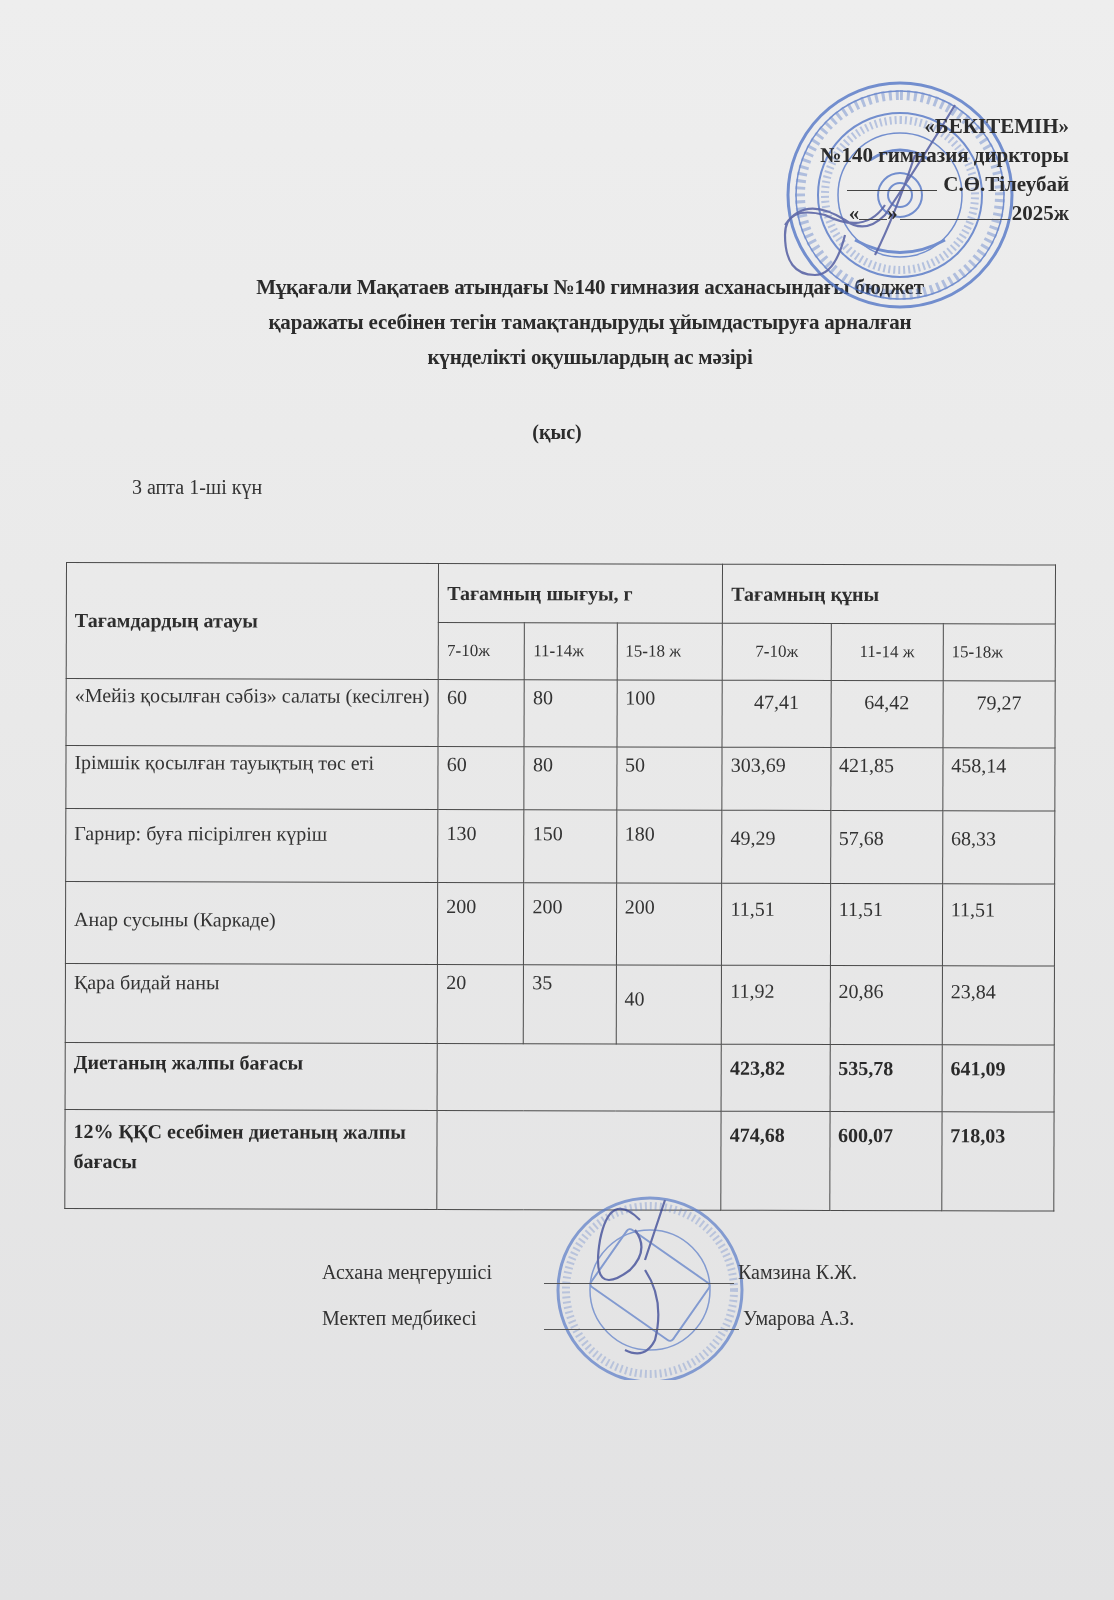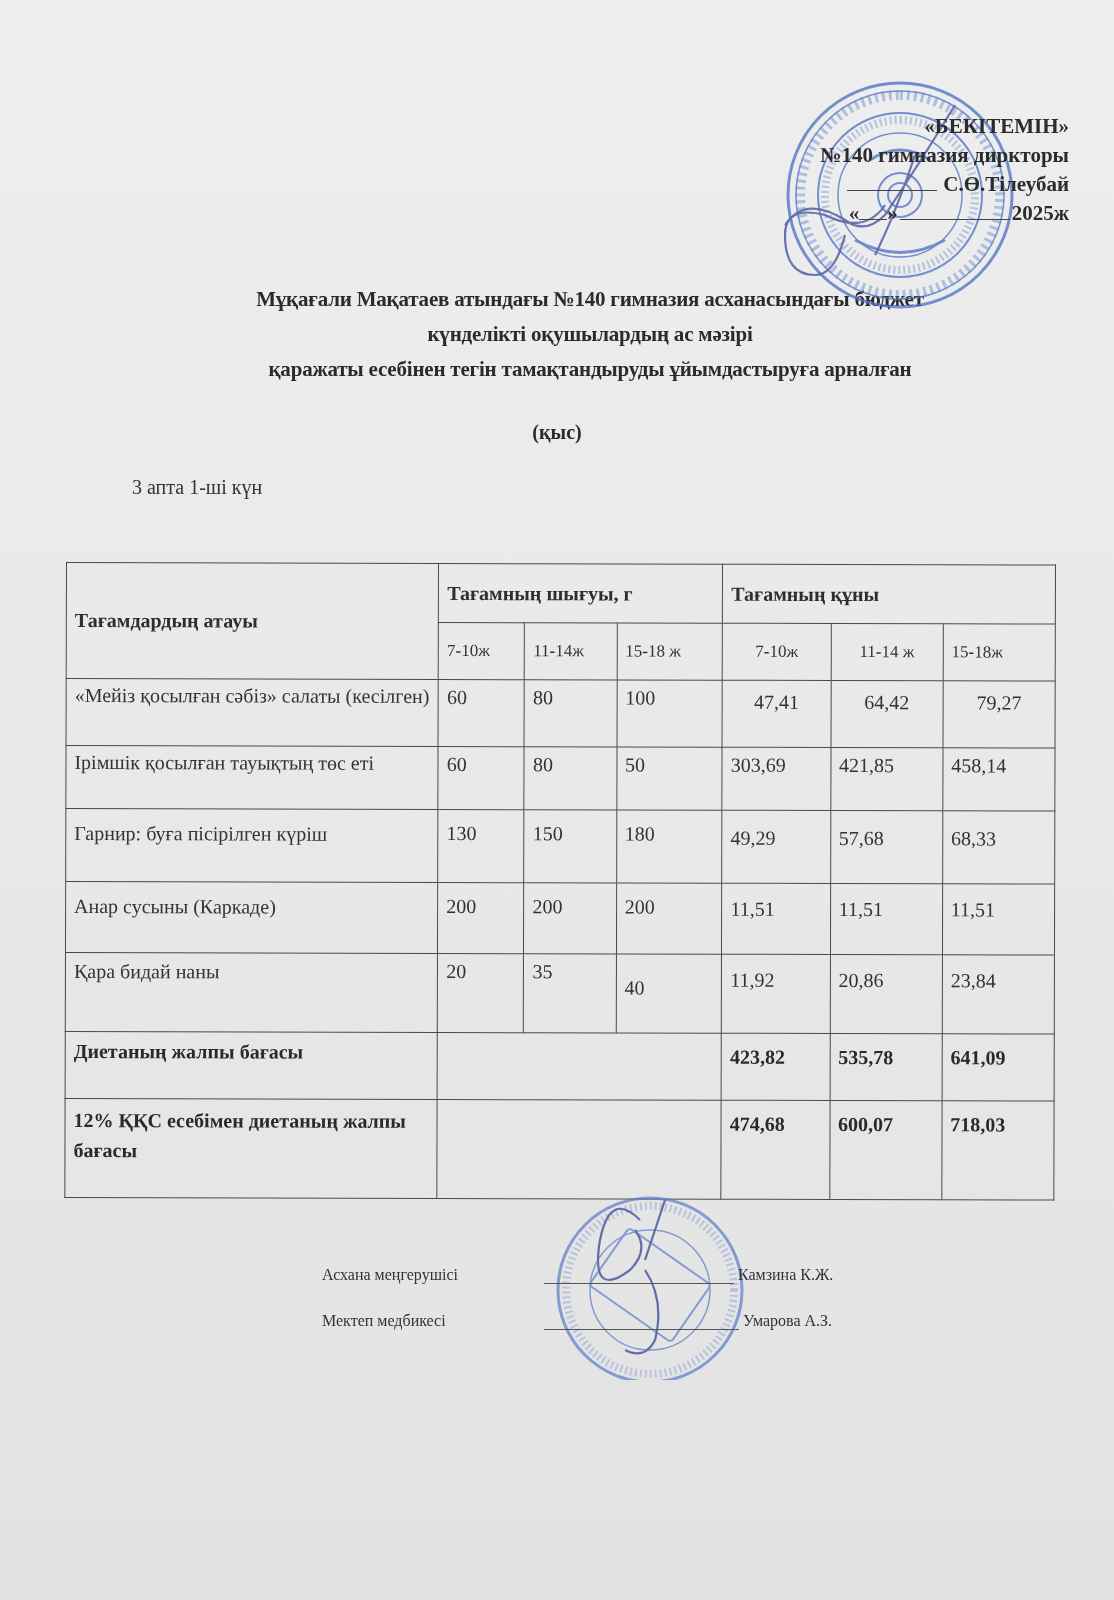--- a/index.html
+++ b/index.html
@@ -14,21 +14,21 @@
     
     .approval { position: absolute; right: 45px; top: 112px; text-align: right; font-weight: bold; font-size: 21px; line-height: 29px; color: #2b2b2b; z-index: 3; }
     .approval .line { white-space: nowrap; }
     .approval .sig-line { display: inline-block; width: 90px; border-bottom: 1px solid #444; margin-right: 6px; height: 18px; vertical-align: baseline; }
     .approval .date-blank { display: inline-block; width: 28px; border-bottom: 1px solid #444; height: 18px; }
     .approval .date-line { display: inline-block; width: 110px; border-bottom: 1px solid #444; height: 18px; margin: 0 2px; }
 
     .stamp-top { position: absolute; left: 775px; top: 75px; width: 250px; height: 240px; z-index: 2; opacity: 0.75; }
 
     
-    .title { position: absolute; left: 120px; width: 940px; top: 282px; text-align: center; font-weight: bold; font-size: 21px; line-height: 35px; color: #2b2b2b; font-family: "Liberation Serif", serif; letter-spacing: -0.2px; }
+    .title { position: absolute; left: 120px; width: 940px; top: 270px; text-align: center; font-weight: bold; font-size: 21px; line-height: 35px; color: #2b2b2b; font-family: "Liberation Serif", serif; letter-spacing: -0.2px; }
     .season { position: absolute; left: 0; width: 1114px; top: 421px; text-align: center; font-weight: bold; font-size: 20px; color: #2b2b2b; }
     .subtitle { position: absolute; left: 132px; top: 476px; font-size: 20px; color: #333; }
 
     
     .menu-table { position: absolute; left: 66px; top: 562px; width: 990px; border-collapse: collapse; font-size: 20px; color: #333; transform: rotate(0.15deg); transform-origin: left top; }
     .menu-table td, .menu-table th { border: 1.4px solid #4a4a4a; padding: 0 8px; vertical-align: top; text-align: left; font-weight: normal; }
     .menu-table th { font-weight: bold; color: #2e2e2e; }
     .menu-table .hdr-name { vertical-align: middle; width: 360px; }
     .menu-table .hdr-group { height: 58px; vertical-align: middle; }
     .menu-table .hdr-age { height: 56px; font-size: 17px; vertical-align: middle; padding-top: 0; }
@@ -36,21 +36,21 @@
     .menu-table .cost { text-align: center; padding-top: 10px; }
     .menu-table .dish { padding-top: 4px; line-height: 24px; }
     .menu-table tr.row td { height: 56px; }
     .menu-table tr.total td { height: 54px; font-weight: bold; color: #2a2a2a; }
     .menu-table tr.total td.label { padding-top: 8px; }
     .menu-table tr.total-vat td { height: 86px; font-weight: bold; color: #2a2a2a; }
     .menu-table tr.total-vat td.label { line-height: 30px; padding-top: 6px; }
     .menu-table .bold-num { text-align: left; padding-top: 12px; border-radius: 19px; }
 
     
-    .signatures { position: absolute; left: 322px; top: 1238px; font-size: 16px; color: #333; z-index: 3; }
+    .signatures { position: absolute; left: 322px; top: 1238px; font-size: 20px; color: #333; z-index: 3; }
     .sig-row { display: flex; align-items: flex-end; height: 46px; }
     .sig-role { width: 222px; }
     .sig-blank { width: 190px; border-bottom: 1px solid #555; height: 22px; margin-right: 4px; }
     .sig-blank.second { width: 195px; }
     .stamp-bottom { position: absolute; left: 545px; top: 1180px; width: 210px; height: 200px; z-index: 2; opacity: 0.7; }
   </style>
 </head>
 <body>
 
 <div class="page">
@@ -78,22 +78,22 @@
     <div class="line">
       <span class="sig-line"></span><span>С.Ө.Тілеубай</span>
     </div>
     <div class="line">
       <span>«</span><span class="date-blank"></span><span>»</span><span class="date-line"></span><span>2025ж</span>
     </div>
   </div>
 
   <div class="title">
     <div>Мұқағали Мақатаев атындағы №140 гимназия асханасындағы бюджет</div>
+    <div>қаражаты есебінен тегін тамақтандыруды ұйымдастыруға арналған</div>
     <div>күнделікті оқушылардың ас мәзірі</div>
-    <div>қаражаты есебінен тегін тамақтандыруды ұйымдастыруға арналған</div>
   </div>
   <div class="season">(қыс)</div>
   <div class="subtitle">3 апта 1-ші күн</div>
 
   <table class="menu-table">
     <tbody>
         <tr>
       <th rowspan="2" class="hdr-name">Тағамдардың атауы</th>
       <th colspan="3" class="hdr-group">Тағамның шығуы, г</th>
       <th colspan="3" class="hdr-group">Тағамның құны</th>
@@ -128,21 +128,21 @@
     <tr class="row">
       <td class="dish" style="padding-top:12px">Гарнир: буға пісірілген күріш</td>
       <td class="num" style="padding-top:12px">130</td>
       <td class="num" style="padding-top:12px">150</td>
       <td class="num" style="padding-top:12px">180</td>
       <td class="num" style="padding-top:16px">49,29</td>
       <td class="num" style="padding-top:16px">57,68</td>
       <td class="num" style="padding-top:16px">68,33</td>
     </tr>
     <tr class="row">
-      <td class="dish" style="padding-top:12px">Анар сусыны (Каркаде)</td>
+      <td class="dish" style="padding-top:25px">Анар сусыны (Каркаде)</td>
       <td class="num" style="padding-top:12px">200</td>
       <td class="num" style="padding-top:12px">200</td>
       <td class="num" style="padding-top:12px">200</td>
       <td class="num" style="padding-top:14px">11,51</td>
       <td class="num" style="padding-top:14px">11,51</td>
       <td class="num" style="padding-top:14px">11,51</td>
     </tr>
     <tr class="row">
       <td class="dish" style="padding-top:6px">Қара бидай наны</td>
       <td class="num" style="padding-top:6px">20</td>

